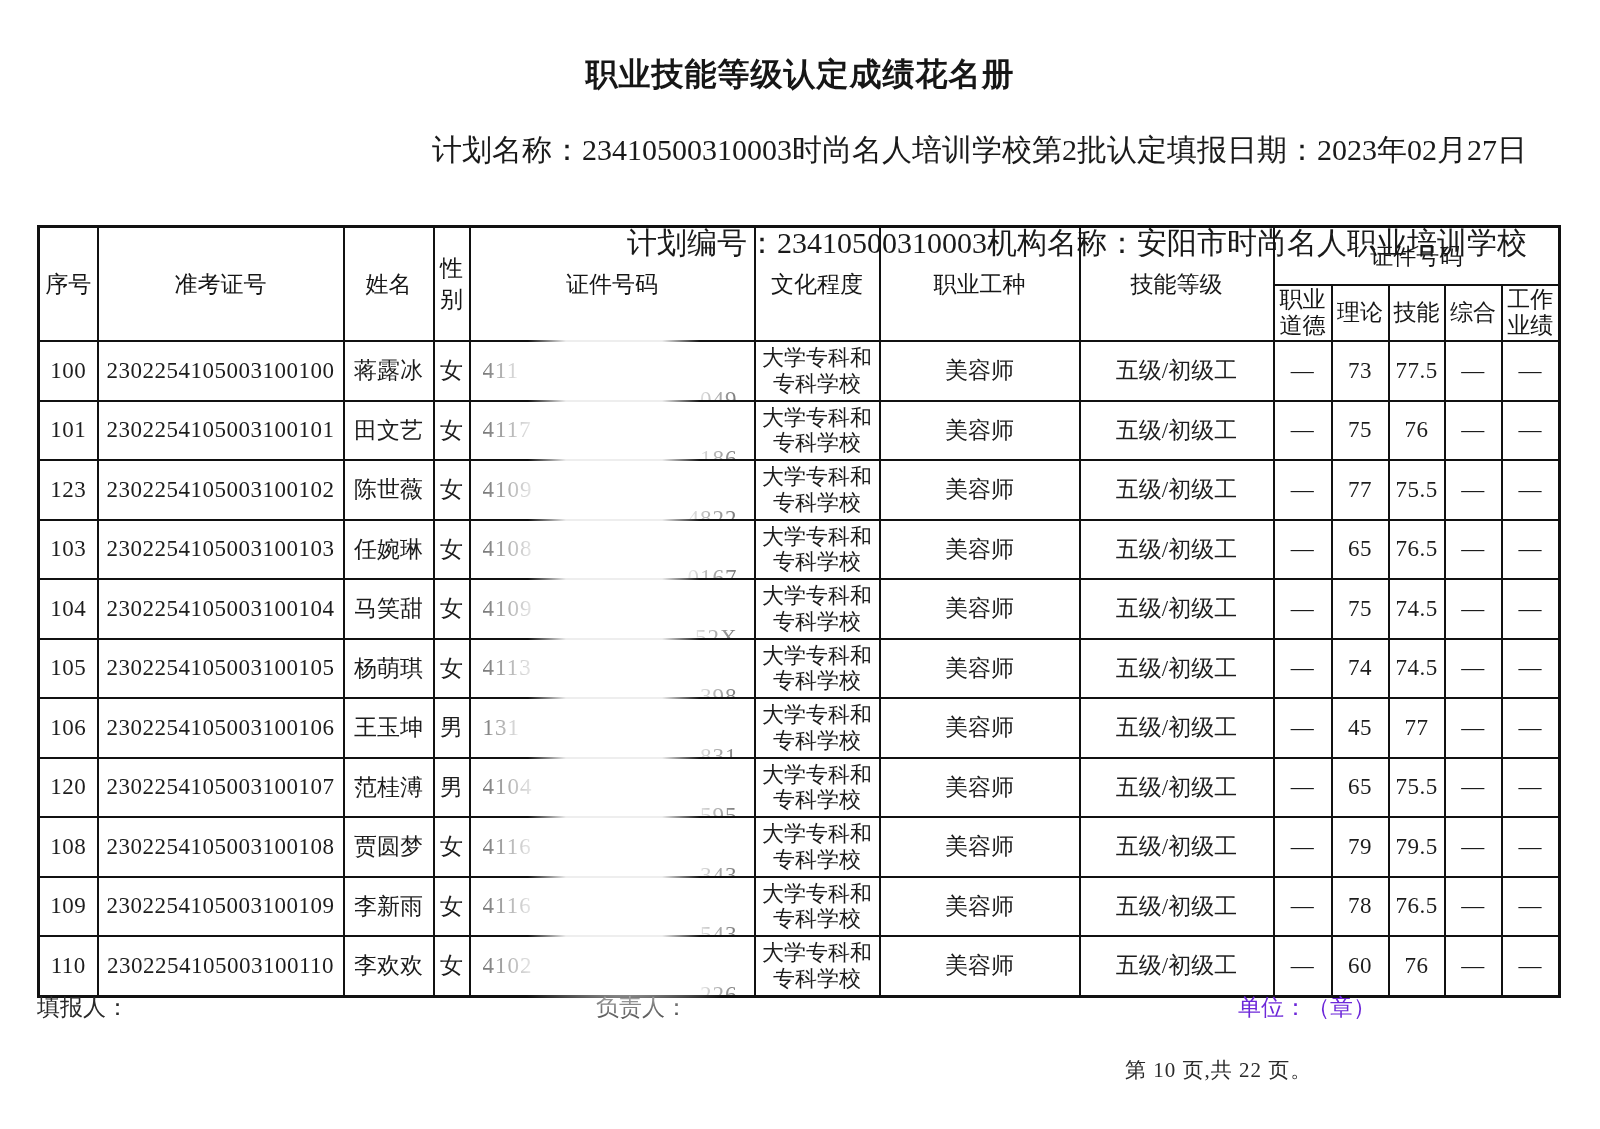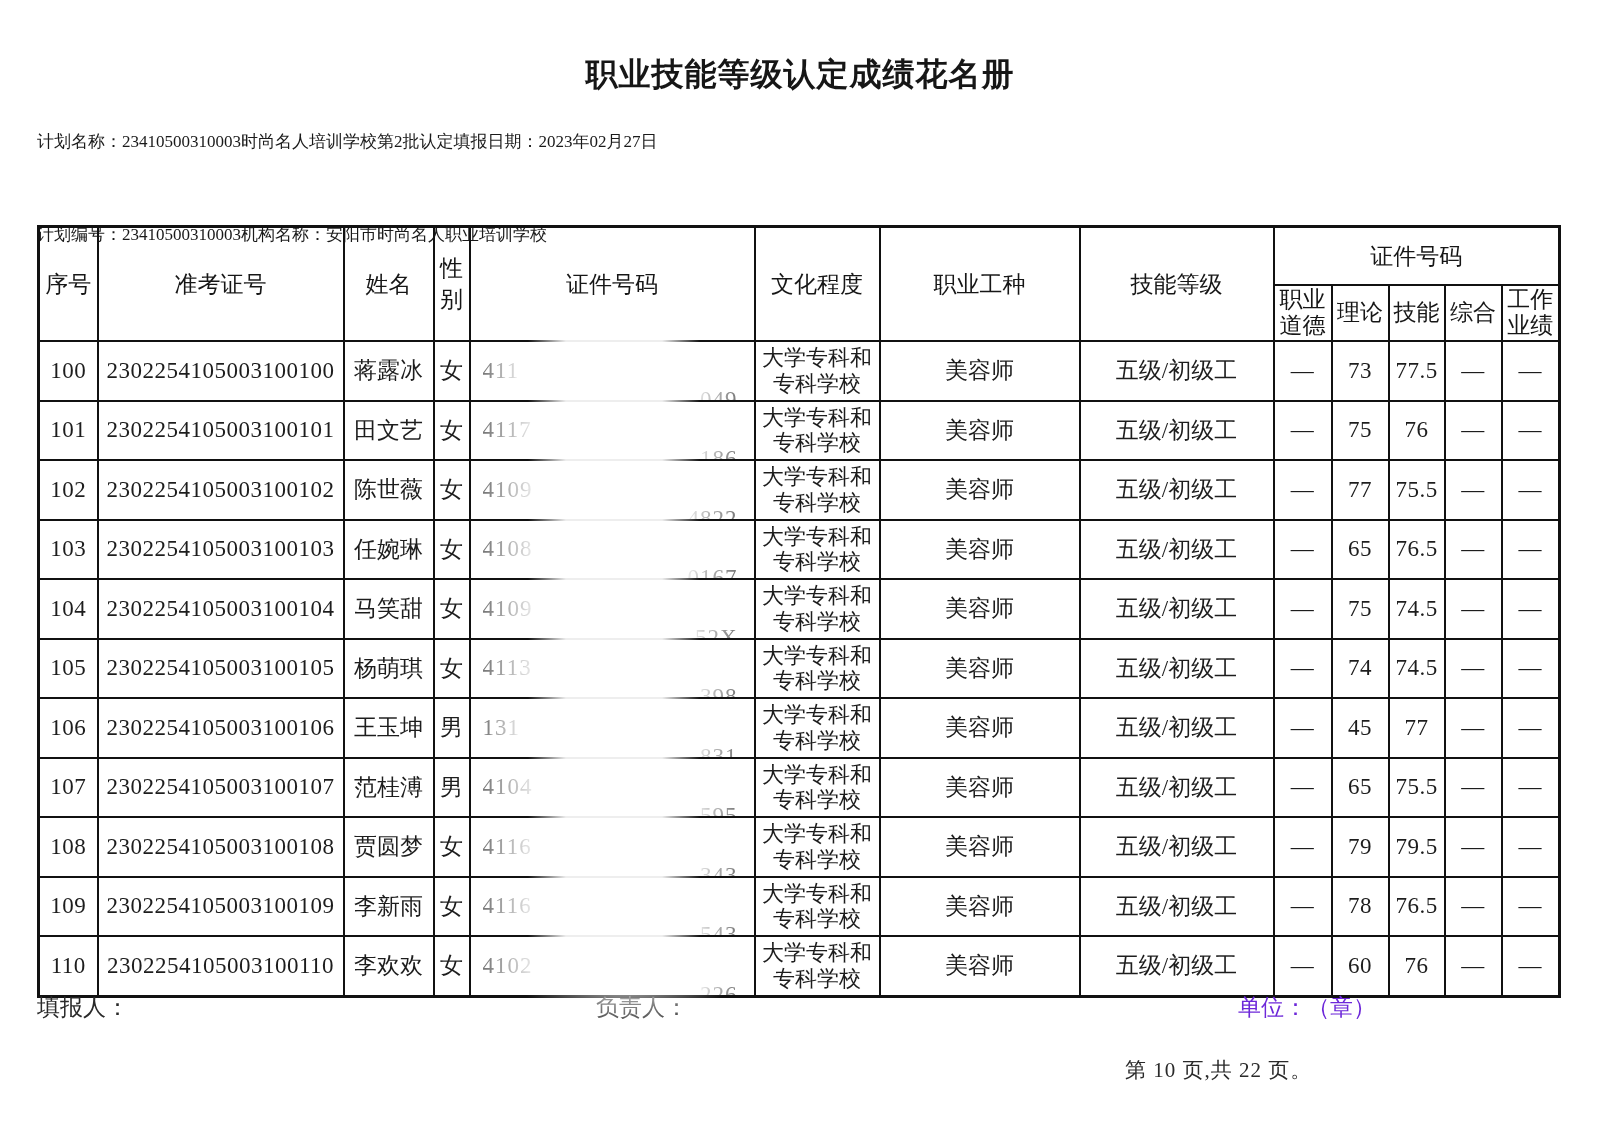--- a/index.html
+++ b/index.html
@@ -6,21 +6,21 @@
   .page {
     position:relative; width:1600px; height:1129px; margin:0 auto;
     background:#ffffff; overflow:hidden;
     font-family:"Liberation Serif","DejaVu Serif",serif; color:#1a1a1a;
   }
   .title {
     position:absolute; top:53px; left:0; width:1600px; margin:0;
     text-align:center; font-family:Liberation Sans, sans-serif;
     font-size:32px; font-weight:700; letter-spacing:1px; color:#161616;
   }
-  .meta { position:absolute; left:37px; width:1490px; display:flex; justify-content:flex-start; font-size:17px; }
+  .meta { position:absolute; left:37px; width:1490px; display:flex; justify-content:flex-end; font-size:30px; }
   .meta1 { top:130px; }
   .meta2 { top:185px;margin-top:38px; }
 
   table.roster {
     position:absolute; left:37px; top:225px; width:1521px;
     border-collapse:collapse; table-layout:fixed;
     font-size:23px;
   }
   table.roster { border:3px solid #111; }
   table.roster th, table.roster td {
@@ -151,21 +151,21 @@
 专科学校</td>
           <td>美容师</td>
           <td>五级/初级工</td>
           <td class="num">—</td>
           <td class="num">75</td>
           <td class="num">76</td>
           <td class="num">—</td>
           <td class="num">—</td>
         </tr>
         <tr>
-          <td class="num">102</td>
+          <td class="num">123</td>
           <td class="num">2302254105003100102</td>
           <td>陈世薇</td>
           <td>女</td>
           <td class="idcell">
             <span class="id-start">4109</span>
             <span class="id-end">4822</span>
           </td>
           <td class="edu">大学专科和
 专科学校</td>
           <td>美容师</td>
@@ -246,21 +246,21 @@
 专科学校</td>
           <td>美容师</td>
           <td>五级/初级工</td>
           <td class="num">—</td>
           <td class="num">45</td>
           <td class="num">77</td>
           <td class="num">—</td>
           <td class="num">—</td>
         </tr>
         <tr>
-          <td class="num">107</td>
+          <td class="num">120</td>
           <td class="num">2302254105003100107</td>
           <td>范桂溥</td>
           <td>男</td>
           <td class="idcell">
             <span class="id-start">4104</span>
             <span class="id-end">595</span>
           </td>
           <td class="edu">大学专科和
 专科学校</td>
           <td>美容师</td>

